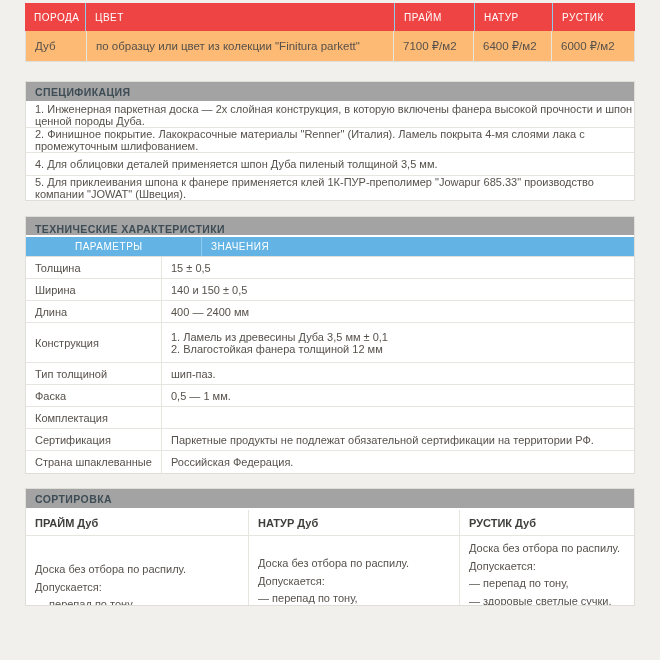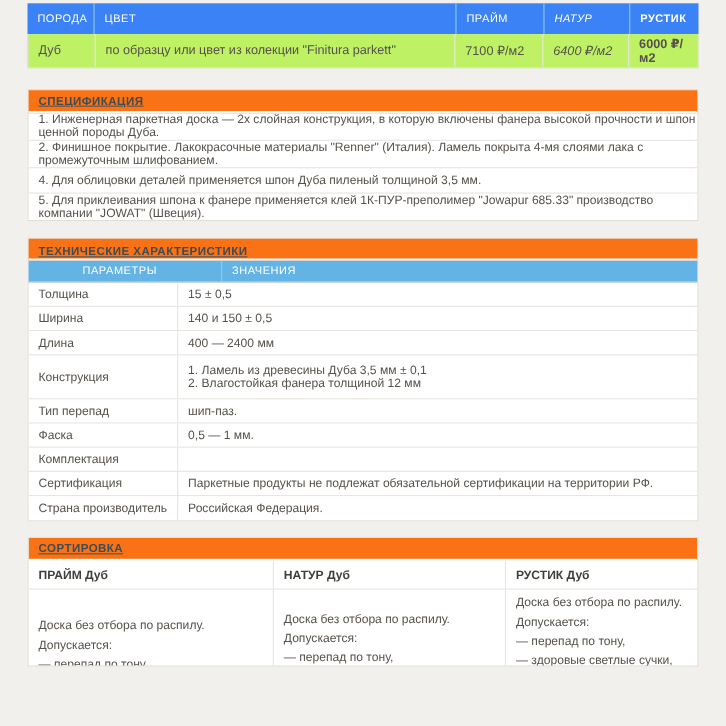--- a/index.html
+++ b/index.html
@@ -8,41 +8,41 @@
     background:#f1f0ec;
     font-family:"Liberation Sans","DejaVu Sans",sans-serif;
     color:#56514b;
     position:relative;
   }
   .sheet{position:absolute;left:25px;top:0;width:610px;}
 
   
   .panel{background:#fff;border:1px solid #e0ded9;box-sizing:border-box;}
   .bluebar{
-    background:#f97316;border-bottom:2px solid #ffffff;
-    display:flex;align-items:center;box-sizing:border-box;text-decoration:underline;
+    background:#a3a3a3;border-bottom:2px solid #ffffff;
+    display:flex;align-items:center;box-sizing:border-box;
   }
   .bar-title{
     font-size:10.5px;color:#3d4c55;letter-spacing:.4px;
     padding-left:9px;font-weight:600;
   }
   .whitehead{color:#fff;font-size:10px;letter-spacing:.5px;font-weight:400;}
 
   
   .price-table{margin-top:3px;}
   .pt-row{display:flex;box-sizing:border-box;}
-  .pt-head{background:#3b82f6;height:28px;}
+  .pt-head{background:#ef4444;height:28px;}
   .pt-head .cell{display:flex;align-items:center;border-left:1px solid #8ecbec;box-sizing:border-box;}
   .pt-head .cell:first-child{border-left:none;}
-  .pt-body{background:#bef264;height:31px;border:1px solid #e0ded9;border-top:none;}
+  .pt-body{background:#fdba74;height:31px;border:1px solid #e0ded9;border-top:none;}
   .pt-body .cell{display:flex;align-items:center;font-size:11.5px;border-left:1px solid #e7e5e0;box-sizing:border-box;}
   .pt-body .cell:first-child{border-left:none;}
   .cell{padding-left:9px;}
   .c-breed{width:60px;}  .c-color{width:310px;flex:1;}
-  .c-prime{width:80px;}  .c-natur{width:78px;font-style:italic;}  .c-rustic{width:63px;font-weight:bold;}
+  .c-prime{width:80px;}  .c-natur{width:78px;}  .c-rustic{width:83px;}
 
   
   .spec{margin-top:19px;}
   .spec .bluebar{height:21px;}
   .spec-row{
     min-height:23px;display:flex;align-items:center;
     border-bottom:1px solid #e7e5e0;
     font-size:11px;padding-left:9px;box-sizing:border-box;
   }
   .spec-row:last-child{border-bottom:none;}
@@ -126,37 +126,37 @@
     <div class="tech-row">
       <div class="cell t-param">Длина</div>
       <div class="cell t-value">400 — 2400 мм</div>
     </div>
     <div class="tech-row tall">
       <div class="cell t-param">Конструкция</div>
       <div class="cell t-value">1. Ламель из древесины Дуба 3,5 мм ± 0,1
 2. Влагостойкая фанера толщиной 12 мм</div>
     </div>
     <div class="tech-row">
-      <div class="cell t-param">Тип перепад</div>
+      <div class="cell t-param">Тип толщиной</div>
       <div class="cell t-value">шип-паз.</div>
     </div>
     <div class="tech-row">
       <div class="cell t-param">Фаска</div>
       <div class="cell t-value">0,5 — 1 мм.</div>
     </div>
     <div class="tech-row">
       <div class="cell t-param">Комплектация</div>
       <div class="cell t-value"></div>
     </div>
     <div class="tech-row">
       <div class="cell t-param">Сертификация</div>
       <div class="cell t-value">Паркетные продукты не подлежат обязательной сертификации на территории РФ.</div>
     </div>
     <div class="tech-row">
-      <div class="cell t-param">Страна производитель</div>
+      <div class="cell t-param">Страна шпаклеванные</div>
       <div class="cell t-value">Российская Федерация.</div>
     </div>
   </div>
 
   <div class="panel sort">
     <div class="bluebar">
       <span class="bar-title">СОРТИРОВКА</span>
     </div>
     <div class="sort-heads">
       <div class="cell s-col1">ПРАЙМ  Дуб</div>

